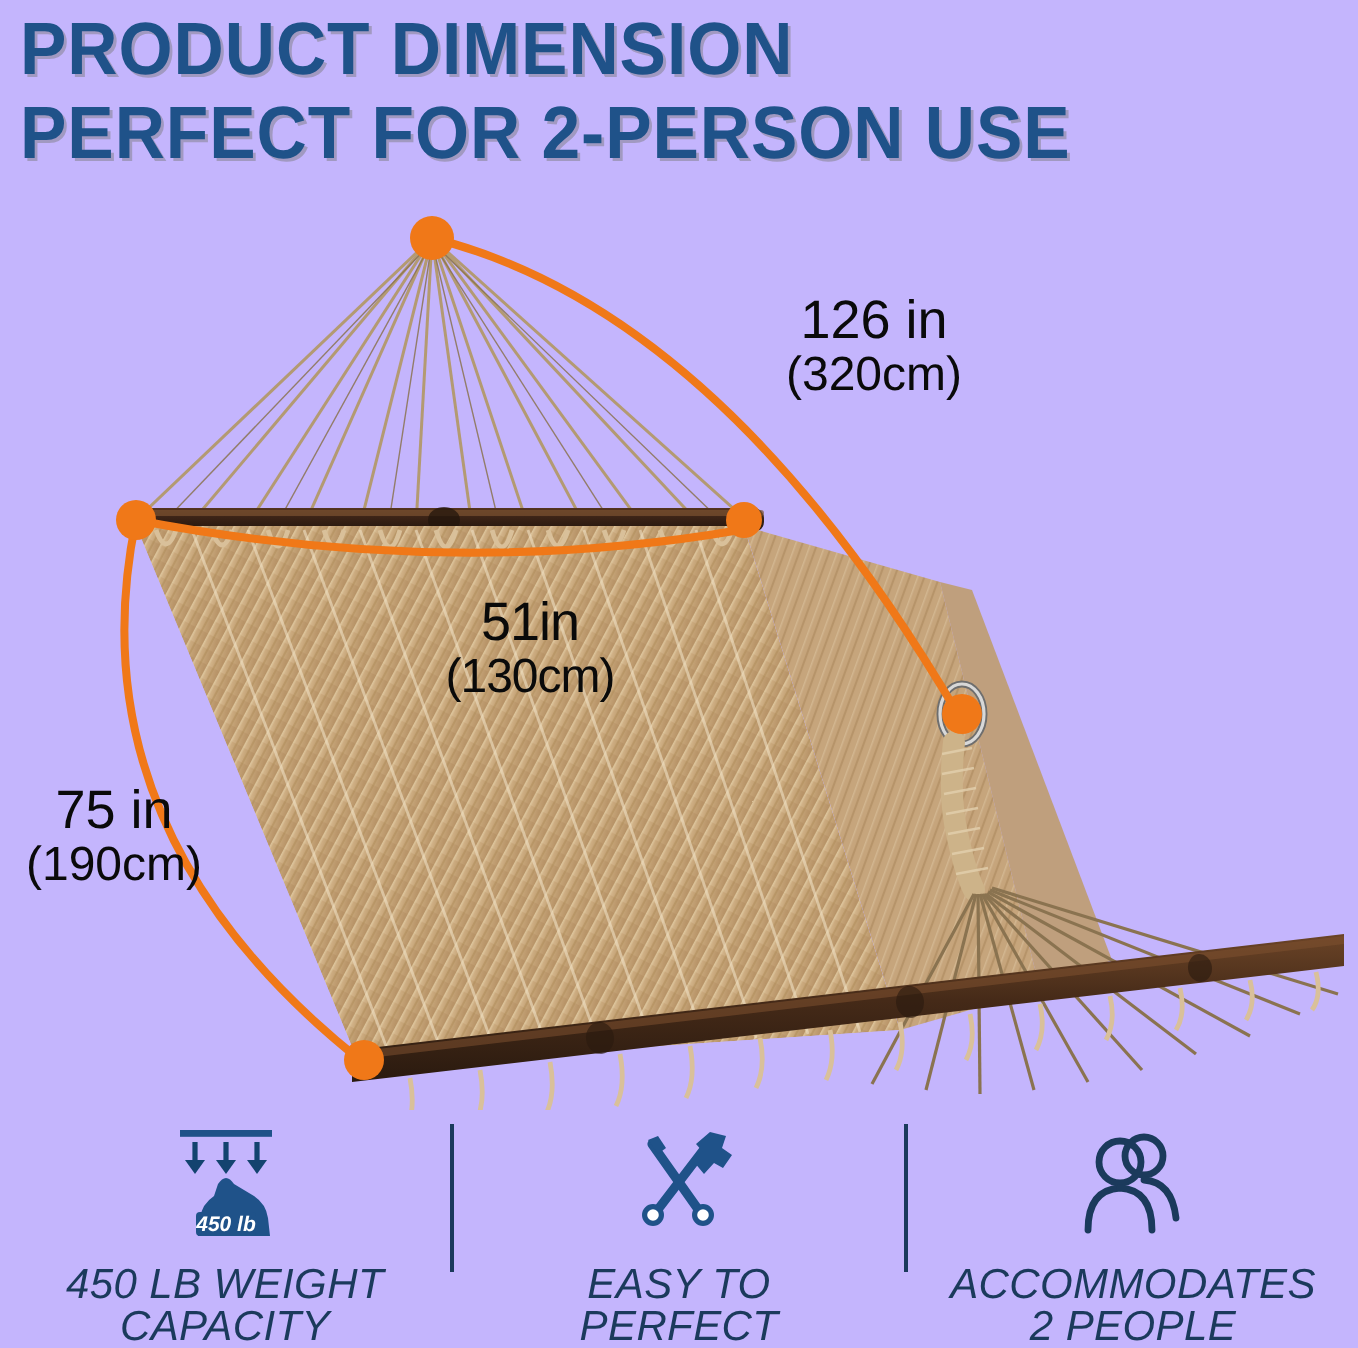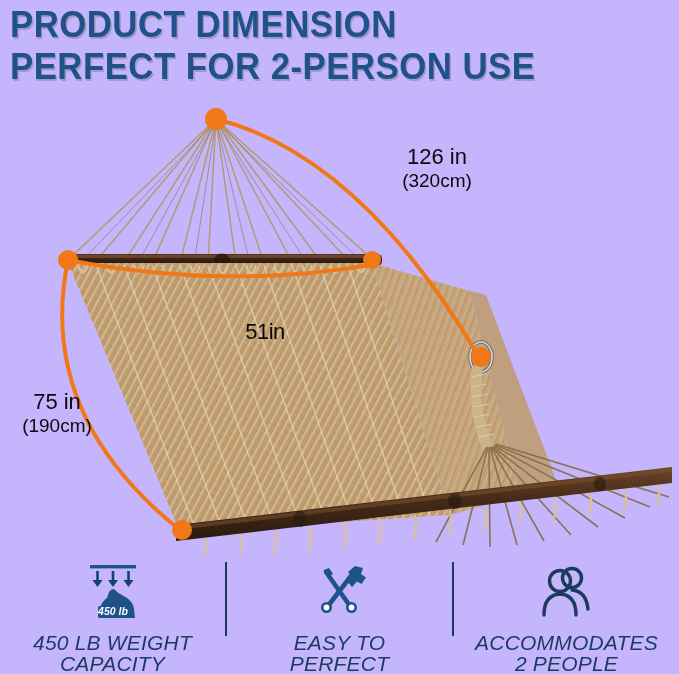--- a/index.html
+++ b/index.html
@@ -53,31 +53,31 @@
 
   
   .dim-label {
     position: absolute;
     color: #0a0a0a;
     text-align: center;
     line-height: 1.12;
     white-space: nowrap;
   }
   .dim-main {
-    font-size: 22px;
+    font-size: 27px;
     font-weight: normal;
   }
   .dim-sub {
-    font-size: 19px;
+    font-size: 24px;
     font-weight: normal;
   }
   #label-length { left: 357px; top: 145px; width: 160px; }
   #label-width  { left: 195px; top: 296px; width: 140px; }
   #label-height { left: 2px;   top: 390px; width: 110px; }
-  #label-width .dim-main, #label-width .dim-sub { letter-spacing: -0.5px; margin-top: 24px; }
+  #label-width .dim-main, #label-width .dim-sub { letter-spacing: -0.5px; }
 
   
   #features {
     position: absolute;
     left: 0;
     top: 556px;
     width: 679px;
     height: 118px;
     display: flex;
     align-items: flex-start;
@@ -292,20 +292,21 @@
       </g>
     </svg>
   </div>
 
   <div class="dim-label" id="label-length">
     <div class="dim-main">126 in</div>
     <div class="dim-sub">(320cm)</div>
   </div>
   <div class="dim-label" id="label-width">
     <div class="dim-main">51in</div>
+    <div class="dim-sub">(130cm)</div>
   </div>
   <div class="dim-label" id="label-height">
     <div class="dim-main">75 in</div>
     <div class="dim-sub">(190cm)</div>
   </div>
 
   <div id="features">
 
     <div class="feature">
       <div class="feature-icon">

